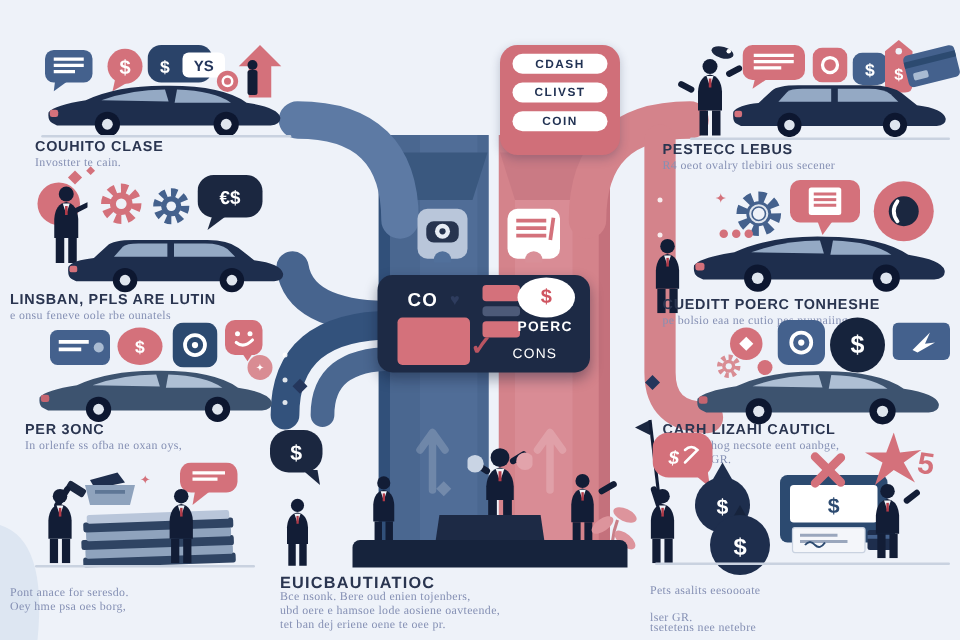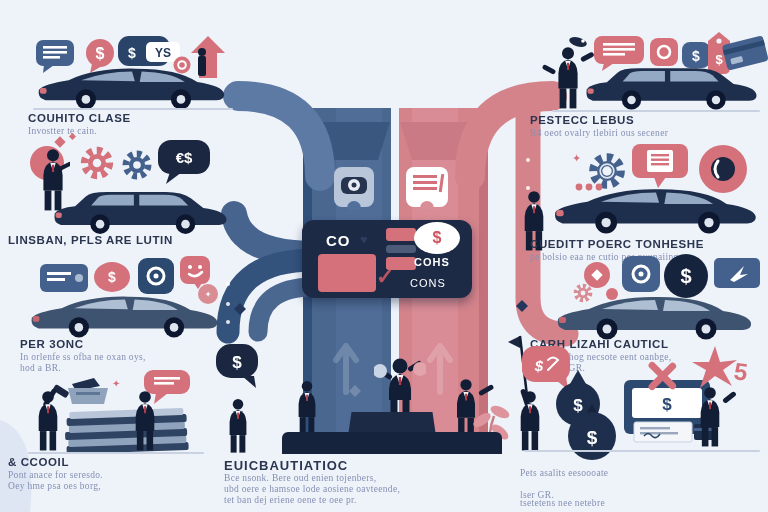--- a/index.html
+++ b/index.html
@@ -89,20 +89,25 @@
     <circle cx="528" cy="216" r="2" fill="#fff" opacity=".85"></circle>
 
     <path d="M346,392 L346,348 M336,360 L346,346 L356,360" stroke="#ffffff" opacity=".18" stroke-width="6" fill="none" stroke-linecap="round" stroke-linejoin="round"></path>
     <path d="M440,392 L440,348 M430,360 L440,346 L450,360" stroke="#ffffff" opacity=".18" stroke-width="6" fill="none" stroke-linecap="round" stroke-linejoin="round"></path>
     <path d="M355,385 l6,6 -6,6 -6,-6 Z" fill="#ffffff" opacity=".2"></path>
     <path d="M444,242 l5,5 -5,5 -5,-5 Z" fill="#ffffff" opacity=".2"></path>
     <path d="M240,303 l6,6 -6,6 -6,-6 Z" fill="#24365c"></path>
     <path d="M522,300 l6,6 -6,6 -6,-6 Z" fill="#24365c"></path>
   </svg>
 
+  <div class="abs panel" style="left:400px;top:36px;width:96px;height:88px;background:#d06f79">
+    <div class="pill">CDASH</div>
+    <div class="pill">CLIVST</div>
+    <div class="pill">COIN</div>
+  </div>
 
   <svg class="abs" style="left:333px;top:166px" width="42" height="44" viewBox="0 0 42 44">
     <rect x="1" y="1" width="40" height="40" rx="8" fill="#b9c6da"></rect>
     <rect x="8" y="11" width="26" height="17" rx="6" fill="#27344f"></rect>
     <circle cx="21" cy="19" r="6" fill="#e8edf5"></circle>
       <circle cx="21" cy="19" r="2.5" fill="#27344f"></circle>
     <circle cx="21" cy="42" r="7" fill="#51709b"></circle>
   </svg>
   <svg class="abs" style="left:405px;top:166px" width="44" height="44" viewBox="0 0 44 44">
     <rect x="1" y="1" width="42" height="40" rx="8" fill="#ffffff"></rect>
@@ -114,21 +119,21 @@
   </svg>
 
   <div class="abs" style="left:302px;top:220px;width:170px;height:78px;background:#1d2a45;border-radius:12px;box-shadow:0 5px 10px rgba(15,25,50,.4)">
     <div class="abs" style="left:24px;top:12px;color:#fff;font-weight:bold;font-size:15px;letter-spacing:1px">CO</div>
     <div class="abs" style="left:58px;top:12px;color:#2e3c5e;font-size:13px">♥</div>
     <div class="abs" style="left:84px;top:8px;width:30px;height:13px;background:#d4717b;border-radius:3px"></div>
     <div class="abs" style="left:84px;top:25px;width:30px;height:8px;background:#4d5a78;border-radius:3px"></div>
     <div class="abs" style="left:84px;top:37px;width:30px;height:13px;background:#d4717b;border-radius:3px"></div>
     <div class="abs" style="left:16px;top:34px;width:58px;height:38px;background:#d4717b;border-radius:4px"></div>
     <div class="abs ctext" style="left:112px;top:2px;width:46px;height:32px;background:#fff;border-radius:50%;color:#cf5460;font-weight:bold;font-size:16px">$</div>
-    <div class="abs" style="left:112px;top:36px;color:#fff;font-weight:bold;font-size:11px;letter-spacing:1px">COHS</div>
+    <div class="abs" style="left:112px;top:36px;color:#fff;font-weight:bold;font-size:11px;letter-spacing:1px">POERC</div>
     <div class="abs" style="left:108px;top:57px;color:#fff;font-weight:normal;font-size:11px;letter-spacing:1px">CONS</div>
     <div class="abs" style="left:74px;top:44px;color:#b95562;font-weight:bold;font-size:22px">✓</div>
   </div>
 
   <svg class="abs" style="left:36px;top:40px" width="40" height="34" viewBox="0 0 40 34">
     <rect x="0" y="0" width="38" height="26" rx="7" fill="#44618d"></rect>
     <rect x="7" y="6" width="24" height="2.6" fill="#fff"></rect>
       <rect x="7" y="11" width="24" height="2.6" fill="#fff"></rect>
       <rect x="7" y="16" width="17" height="2.6" fill="#fff"></rect>
     <polygon points="8,25 18,25 7,33" fill="#44618d"></polygon>
@@ -175,20 +180,21 @@
     </svg>
   <svg class="abs" style="left:158px;top:140px" width="56" height="46" viewBox="0 0 56 46">
     <rect x="0" y="0" width="52" height="34" rx="13" fill="#1b2740"></rect>
     <polygon points="12,32 24,32 8,44" fill="#1b2740"></polygon>
     <text x="26" y="23" text-anchor="middle" font-size="15" fill="#fff">€$</text>
   </svg>
   <svg class="abs" style="left:52px;top:180px" width="178" height="58" viewBox="0 0 200 56">
       <use href="#sym-suv"></use>
     </svg>
   <div class="abs t-title" style="left:8px;top:234px;width:250px">LINSBAN, PFLS ARE LUTIN</div>
+  <div class="abs t-sub" style="left:8px;top:248px;width:250px">e onsu feneve oole rbe ounatels</div>
 
   <svg class="abs" style="left:40px;top:264px" width="48" height="28" viewBox="0 0 48 28">
     <rect x="0" y="0" width="48" height="28" rx="6" fill="#44618d"></rect>
     <rect x="7" y="8" width="24" height="3" fill="#fff"></rect>
       <rect x="7" y="14" width="18" height="3" fill="#fff"></rect>
     <circle cx="39" cy="14" r="4" fill="#a9bbd2"></circle>
   </svg>
   <div class="abs ctext" style="left:94px;top:262px;width:36px;height:30px;background:#d4717b;border-radius:50%;color:#fff;font-weight:bold;font-size:14px">$</div>
   <svg class="abs" style="left:138px;top:258px" width="36" height="36" viewBox="0 0 36 36">
     <rect x="0" y="0" width="36" height="36" rx="9" fill="#2c4a70"></rect>
@@ -204,21 +210,20 @@
   </svg>
   <div class="abs ctext" style="left:198px;top:284px;width:20px;height:20px;background:#d98c93;border-radius:50%">
     <span style="color:#fff;font-size:8px">✦</span>
   </div>
 
   <svg class="abs" style="left:26px;top:288px;--car-body:#3d536f;--car-glass:#aebfd4;--car-accent:#c56570" width="198" height="50" viewBox="0 0 200 52">
       <use href="#sym-sedan"></use>
     </svg>
   <div class="abs t-title" style="left:20px;top:338px;width:210px">PER 3ONC</div>
   <div class="abs t-sub" style="left:20px;top:352px;width:210px">In orlenfe ss ofba ne oxan oys,</div>
-  <div class="abs t-sub" style="left:20px;top:363px;width:210px">hod a BR.</div>
 
   <svg class="abs" style="left:26px;top:384px" width="48" height="68" viewBox="0 0 48 68">
     <rect x="30" y="0" width="16" height="7" rx="2" fill="#1b2740" transform="rotate(32 30 0)"></rect>
     <rect x="27" y="4" width="5" height="20" rx="2.5" fill="#121d36" transform="rotate(32 27 4)"></rect>
     <g transform="translate(2,6)">
         <use href="#sym-person" width="40" height="62"></use>
       </g>
   </svg>
   <svg class="abs" style="left:64px;top:376px" width="48" height="30" viewBox="0 0 48 30">
     <polygon points="8,8 30,2 36,10 12,15" fill="#1e2e4d"></polygon>
@@ -239,21 +244,20 @@
       <rect x="5" y="22" width="122" height="8" rx="2" fill="#2f4463"></rect>
       <rect x="9" y="15" width="116" height="8" rx="2" fill="#8fa3bd"></rect>
       <rect x="7" y="8" width="120" height="8" rx="2" fill="#2f4463"></rect>
       <rect x="10" y="2" width="114" height="7" rx="2" fill="#b9c6da"></rect>
     </g>
   </svg>
   <svg class="abs" style="left:126px;top:390px" width="38" height="62" viewBox="0 0 40 80">
       <use href="#sym-person"></use>
     </svg>
   <div class="abs line" style="left:28px;top:452px;width:176px"></div>
-  <div class="abs t-title" style="left:8px;top:456px;width:220px">&amp; CCOOIL</div>
   <div class="abs t-sub" style="left:8px;top:470px;width:220px">Pont anace for seresdo.</div>
   <div class="abs t-sub" style="left:8px;top:481px;width:220px">Oey hme psa oes borg,</div>
 
   <svg class="abs" style="left:214px;top:344px" width="48" height="46" viewBox="0 0 48 46">
     <rect x="2" y="0" width="42" height="34" rx="15" fill="#1b2740"></rect>
     <polygon points="28,32 40,32 42,44" fill="#1b2740"></polygon>
     <text x="23" y="24" text-anchor="middle" font-size="17" fill="#fff">$</text>
   </svg>
   <svg class="abs" style="left:220px;top:398px" width="36" height="56" viewBox="0 0 40 80">
       <use href="#sym-person"></use>

